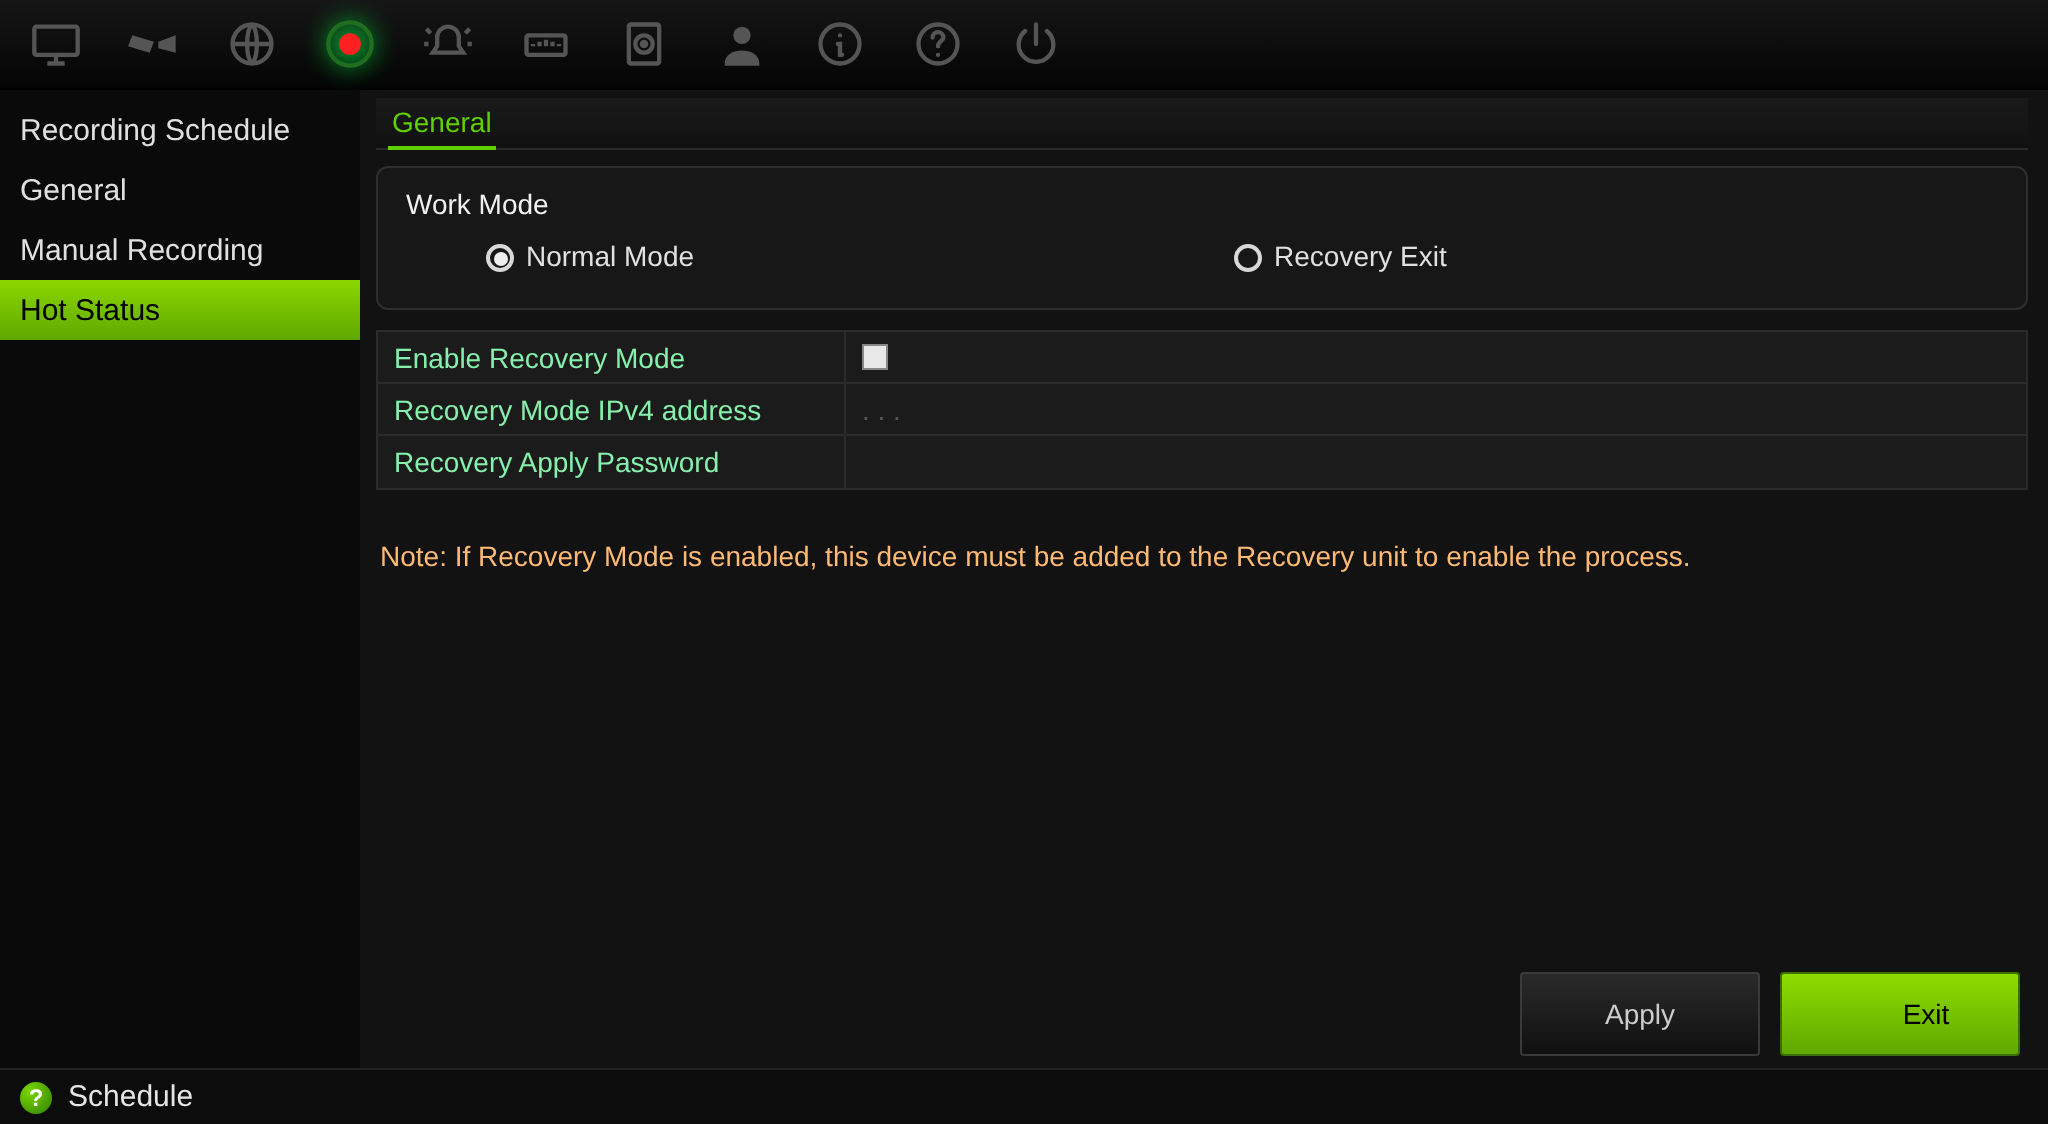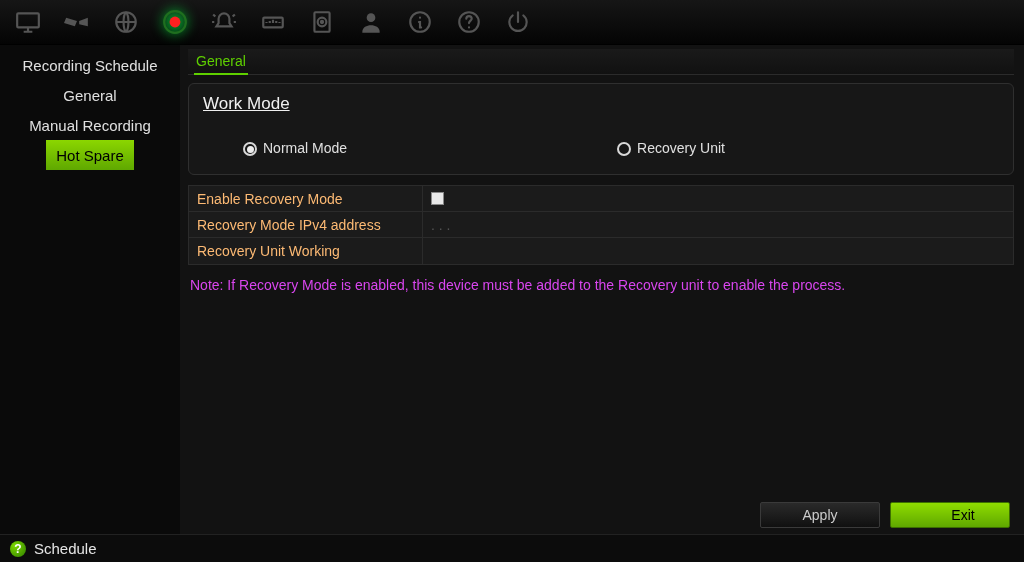--- a/index.html
+++ b/index.html
@@ -35,21 +35,21 @@
   }
   .topbar svg { width: 30px; height: 26px; }
 
   
   .body { flex: 1; display: flex; min-height: 0; }
 
   .sidebar {
     width: 180px;
     background: #0a0a0a;
     padding-top: 5px;
-    display: flex; flex-direction: column; align-items: center;
+    display: flex; flex-direction: column;
   }
   .sidebar-item {
     height: 30px;
     display: flex;
     align-items: center;
     padding: 0 10px;
     color: #e0e0e0;
     font-size: 15px;
     cursor: pointer;
   }
@@ -83,21 +83,21 @@
   }
 
   .panel {
     margin-top: 8px;
     border: 1px solid #2f2f2f;
     border-radius: 6px;
     padding: 10px 14px 18px 14px;
     background: #171717;
   }
   .panel-title {
-    color: #f0f0f0; font-size: 17px; margin-bottom: 26px; text-decoration: underline;
+    color: #f0f0f0; font-size: 14px; margin-bottom: 10px;
   }
   .radio-row {
     display: flex;
     gap: 270px;
     padding-left: 40px;
   }
   .radio {
     display: flex;
     align-items: flex-end;
     gap: 6px;
@@ -121,21 +121,21 @@
     display: flex;
     height: 26px;
     border-bottom: 1px solid #2b2b2b;
     background: #171717;
   }
   .grow:last-child { border-bottom: none; }
   .gcell-label {
     width: 234px;
     padding: 0 8px;
     display: flex; align-items: center;
-    color: #fdba74;
+    color: #86efac;
     border-right: 1px solid #2b2b2b;
     background: #1b1b1b;
   }
   .gcell-value {
     flex: 1;
     padding: 0 8px;
     display: flex; align-items: center;
     color: #555;
     background: #1b1b1b;
   }
@@ -145,35 +145,35 @@
     border: 1px solid #888;
     cursor: pointer;
   }
 
   .single-row {
     margin-top: 18px;
     border: 1px solid #2b2b2b;
   }
 
   .note {
-    margin-top: 12px;
-    color: #d946ef;
+    margin-top: 25px;
+    color: #fdba74;
     font-size: 14px;
     padding-left: 2px;
   }
 
   .buttonbar {
     margin-top: auto;
     display: flex;
     justify-content: flex-end;
     gap: 10px;
     padding: 6px 4px 6px 0;
   }
   .btn {
-    width: 120px; height: 26px;
+    width: 120px; height: 42px;
     display: flex; align-items: center; justify-content: center;
     font-size: 14px;
     cursor: pointer;
     border: 1px solid #3a3a3a;
     border-radius: 2px;
   }
   .btn-dark {
     background: linear-gradient(#2a2a2a, #101010);
     color: #ccc;
   }
@@ -283,60 +283,60 @@
       <div class="sidebar-item">
         <span>Recording Schedule</span>
       </div>
       <div class="sidebar-item">
         <span>General</span>
       </div>
       <div class="sidebar-item">
         <span>Manual Recording</span>
       </div>
       <div class="sidebar-item active">
-        <span>Hot Spare</span>
+        <span>Hot Status</span>
       </div>
     </div>
 
     <div class="content">
       <div class="tabrow">
         <div class="tab">
           <span>General</span>
         </div>
       </div>
 
       <div class="panel">
         <div class="panel-title">Work Mode</div>
         <div class="radio-row">
           <div class="radio selected">
             <span class="dot"></span>
             <span>Normal Mode</span>
           </div>
           <div class="radio">
             <span class="dot"></span>
-            <span>Recovery Unit</span>
+            <span>Recovery Exit</span>
           </div>
         </div>
       </div>
 
       <div class="grid">
         <div class="grow">
           <div class="gcell-label">Enable Recovery Mode</div>
           <div class="gcell-value">
             <span class="checkbox"></span>
           </div>
         </div>
         <div class="grow">
           <div class="gcell-label">Recovery Mode IPv4 address</div>
           <div class="gcell-value">
             <span>.    .     .</span>
           </div>
         </div>
         <div class="grow">
-          <div class="gcell-label">Recovery Unit Working</div>
+          <div class="gcell-label">Recovery Apply Password</div>
           <div class="gcell-value">
             <span></span>
           </div>
         </div>
       </div>
 
 
       <div class="note">Note: If Recovery Mode is enabled, this device must be added to the Recovery unit to enable the process.</div>
 
       <div class="buttonbar">

